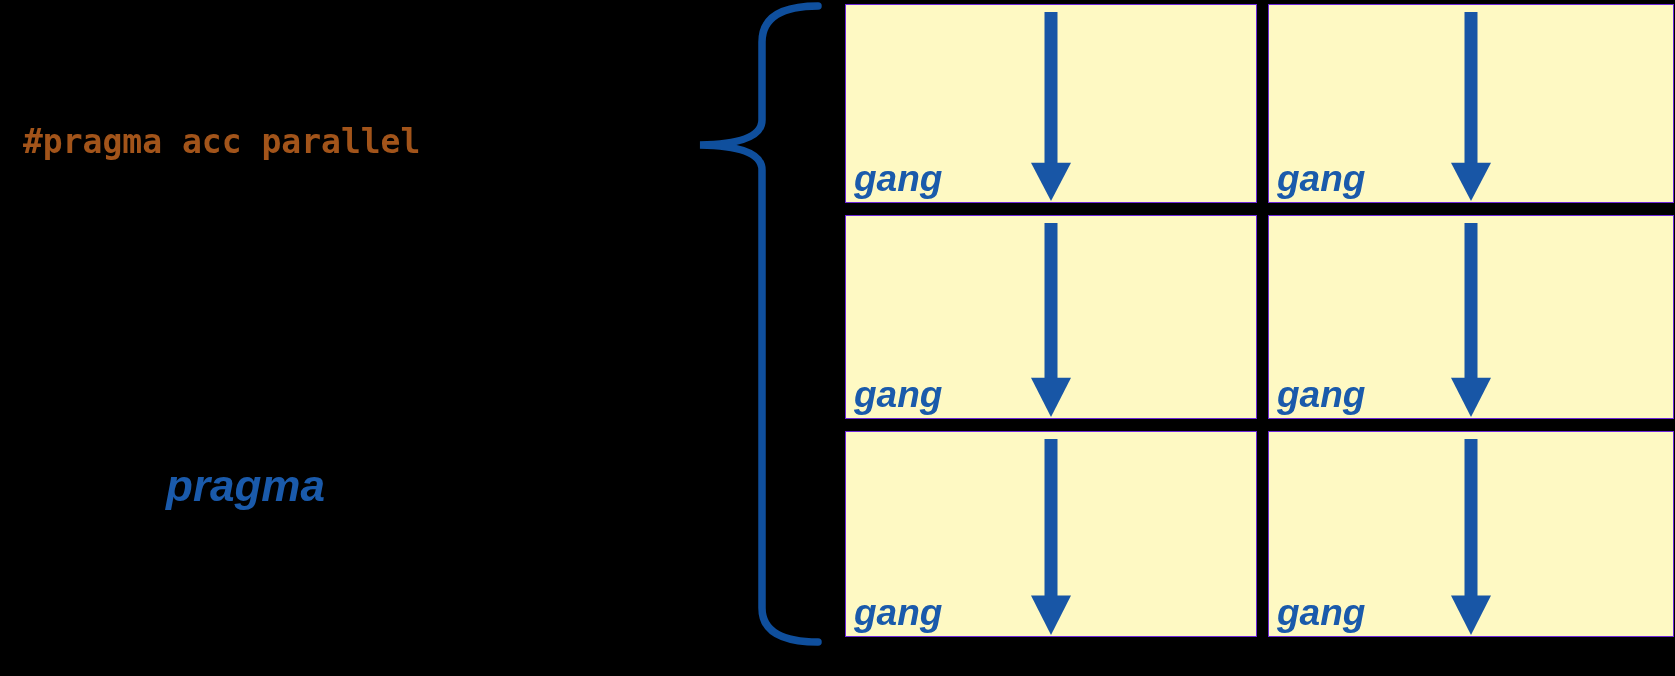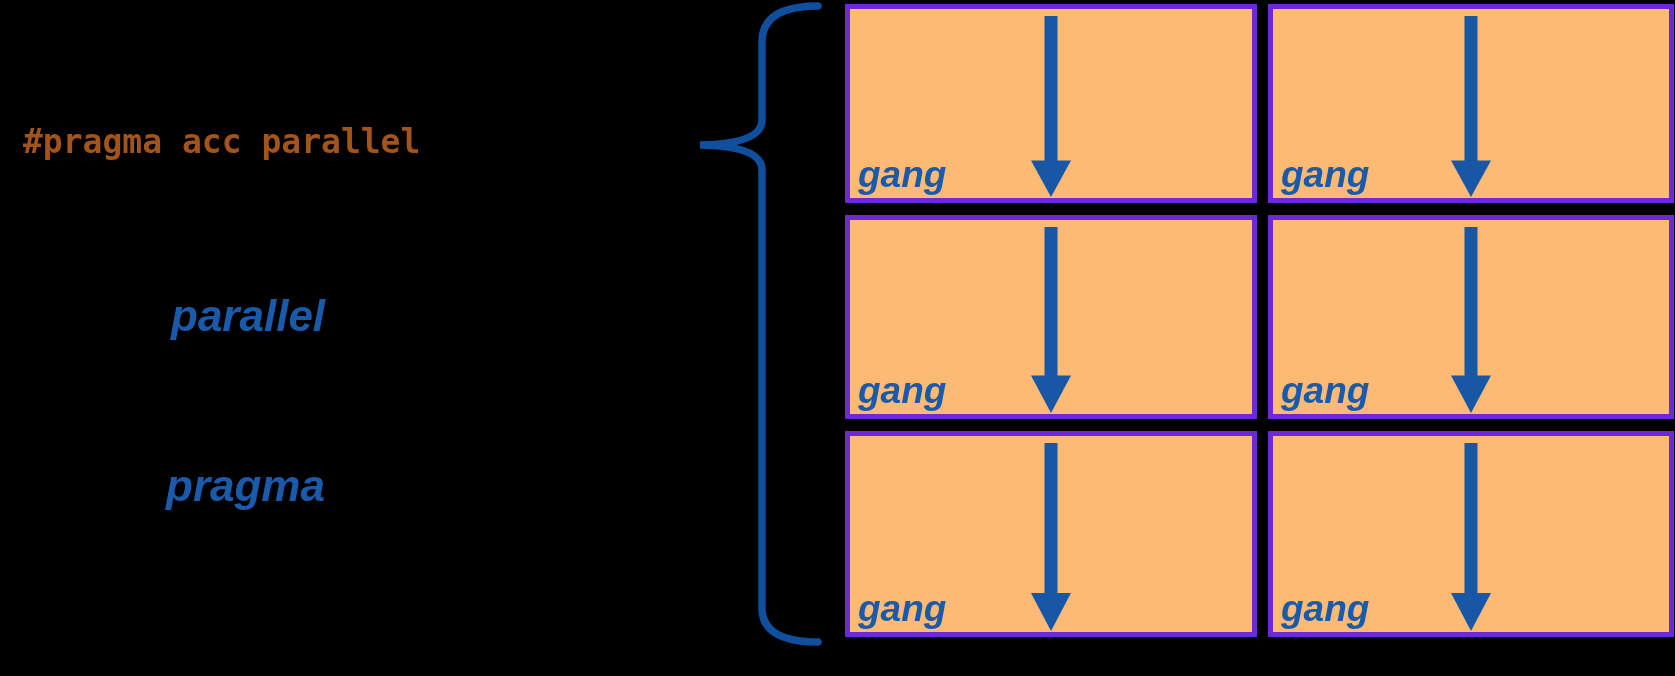--- a/index.html
+++ b/index.html
@@ -62,22 +62,22 @@
     top: 4px;
     width: 829px;
     height: 633px;
     display: grid;
     grid-template-columns: 412px 406px;
     grid-template-rows: 199px 204px 206px;
     gap: 12px 11px;
   }
   .gang-box {
     position: relative;
-    background: #fdba74;
-    border: 5px solid #6d28d9;
+    background: #fef9c3;
+    border: 1px solid #6d28d9;
     box-sizing: border-box;
   }
   .gang-label {
     position: absolute;
     left: 8px;
     bottom: 2px;
     font-weight: bold;
     font-style: italic;
     font-size: 37px;
     line-height: 1.1;
@@ -94,21 +94,20 @@
   }
   .arrow .shaft, .arrow .head { fill: #1856A6; }
 </style>
 </head>
 <body>
 
 <div class="canvas">
 
   <div class="code-label">#pragma acc parallel</div>
 
-  <div class="kw kw-parallel">parallel</div>
 
   <div class="kw kw-gangs">pragma</div>
 
   <svg class="brace" viewBox="0 0 135 650" aria-hidden="true">
     <path d="M 128 6
              Q 72 6 72 42
              L 72 120
              Q 72 144 10 145
              Q 72 146 72 170
              L 72 608

